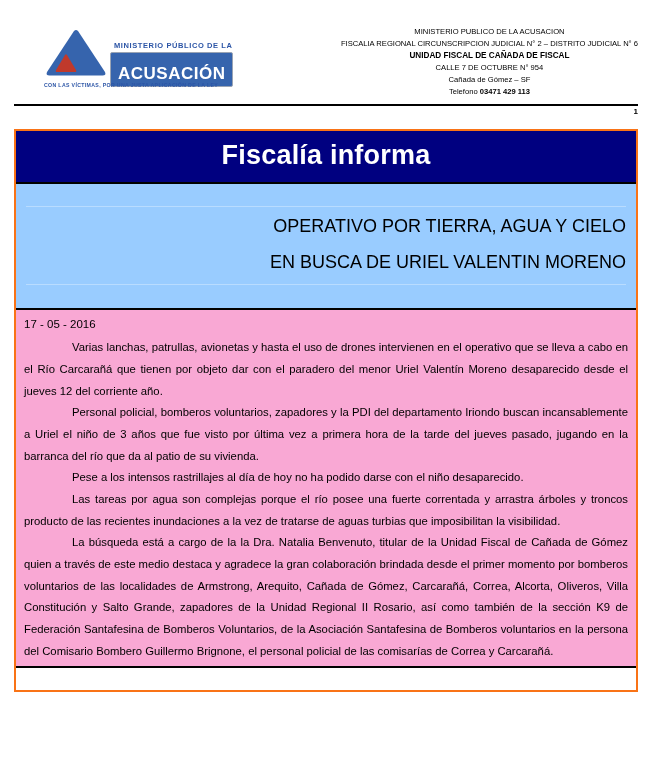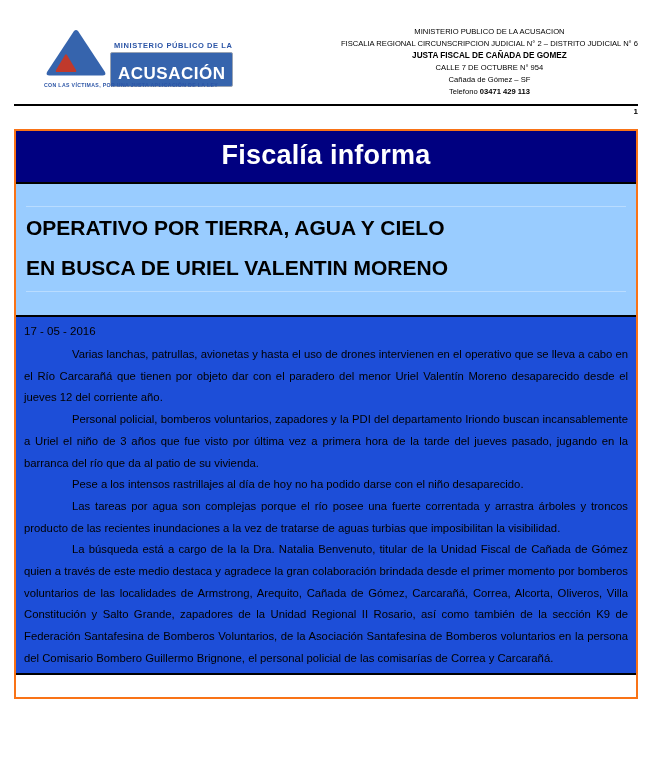--- a/index.html
+++ b/index.html
@@ -140,35 +140,35 @@
   .subtitle-block {
     background: #99ccff;
     border-top: 2px solid #000000;
     padding: 0 10px;
   }
   .sub-spacer-top {
     height: 22px;
     border-bottom: 1px solid #b9dcff;
   }
   .sub-line {
-    text-align: left;
-    font-size: 21px;
-    font-weight: bold;
+    text-align: right;
+    font-size: 18px;
+    font-weight: normal;
     color: #000000;
     padding: 9px 0 10px 0;
     line-height: 1.15;
   }
   .sub-line-2 { padding: 6px 0 11px 0; }
   .sub-divider { border-bottom: 1px solid #b9dcff; }
   .sub-spacer-bottom { height: 23px; }
 
   .body-cell {
     border-top: 2px solid #000000;
     padding: 6px 8px 4px 8px;
-    background: #1d4ed8;
+    background: #f9a8d4;
   }
 
   .date-line {
     font-size: 11.5px;
     line-height: 1.5;
     margin-bottom: 4px;
   }
 
   .para {
     font-size: 11.3px;
@@ -203,21 +203,21 @@
       </div>
     </div>
 
     <div class="logo-tagline-wrap">
       <div class="logo-tagline">CON LAS VÍCTIMAS, POR UNA JUSTA APLICACIÓN DE LA LEY</div>
     </div>
 
     <div class="org-lines">
       <div>MINISTERIO PUBLICO DE LA ACUSACION</div>
       <div>FISCALIA REGIONAL CIRCUNSCRIPCION JUDICIAL N° 2 – DISTRITO JUDICIAL N° 6</div>
-      <div class="bold">JUSTA FISCAL DE CAÑADA DE GOMEZ</div>
+      <div class="bold">UNIDAD FISCAL DE CAÑADA DE FISCAL</div>
       <div>CALLE 7 DE OCTUBRE N° 954</div>
       <div>Cañada de Gómez – SF</div>
       <div>
         <span>Telefono</span>
         <span class="tel-num">03471 429 113</span>
       </div>
     </div>
   </div>
 
   <div class="head-rule"></div>

